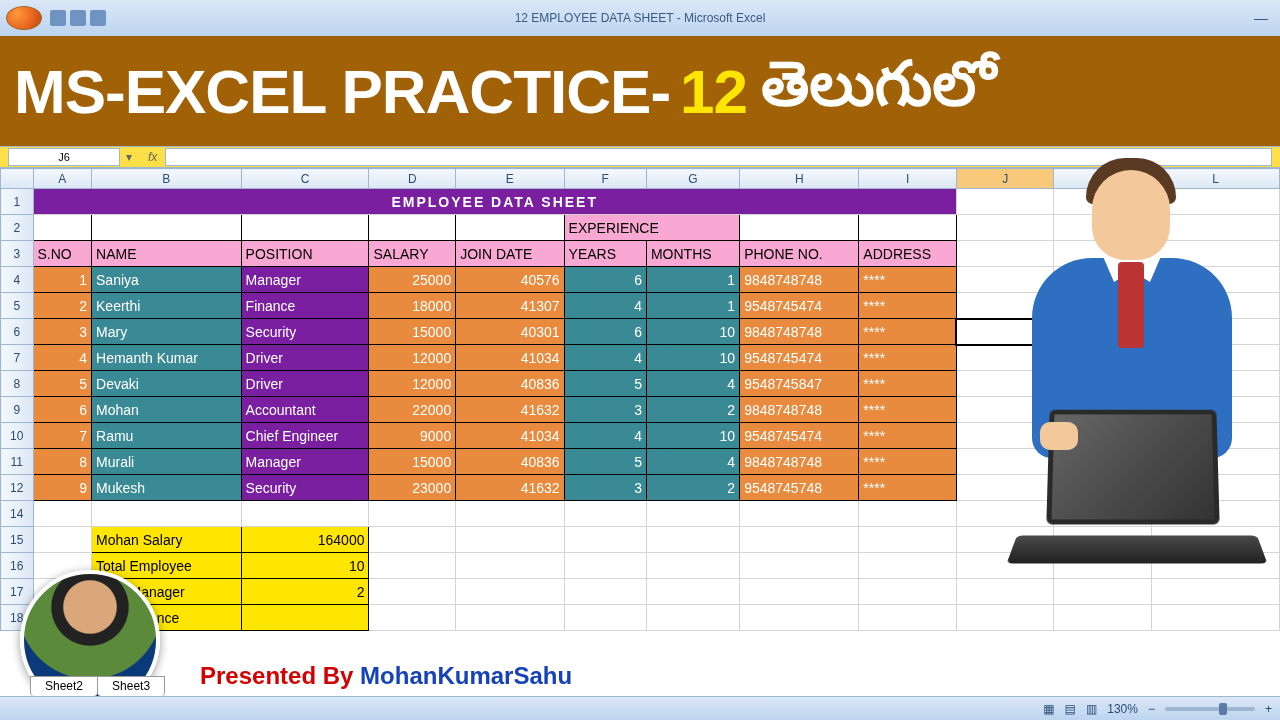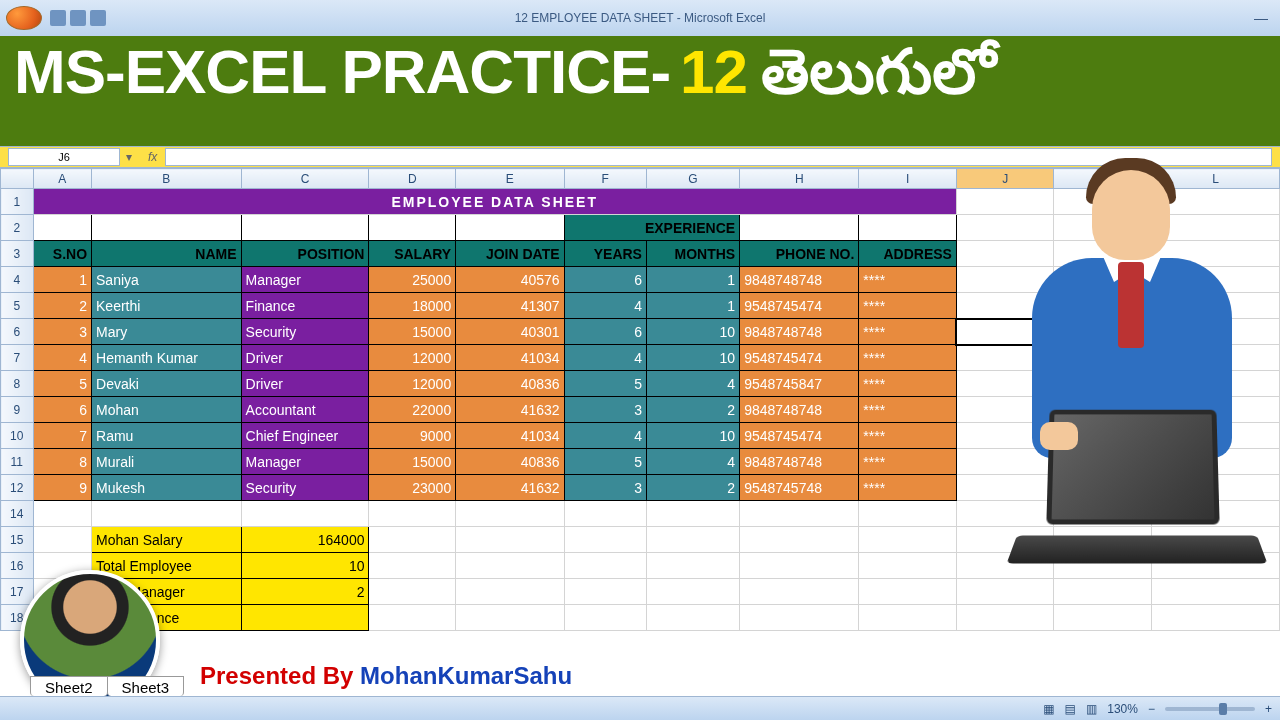--- a/index.html
+++ b/index.html
@@ -3,44 +3,44 @@
 <meta charset="utf-8">
 <style>
 *{box-sizing:border-box;margin:0;padding:0;font-family:"Segoe UI",Tahoma,sans-serif}
 body{width:1280px;height:720px;overflow:hidden;background:#fff;position:relative}
 .title-bar{height:36px;background:linear-gradient(#dbe8f7,#bcd4ef);display:flex;align-items:center;padding:16px 6px;font-size:12px;color:#3b5a82;position:relative}
 .office-btn{width:36px;height:24px;border-radius:50%;background:radial-gradient(circle at 30% 30%,#ff9a3c,#e5621e 60%,#b34510);margin-right:8px;border:1px solid #a56a2a}
 .qat{display:flex;gap:4px;margin-right:12px}
 .qat-icon{width:16px;height:16px;background:#6f94c1;border-radius:2px}
 .title-text{position:absolute;left:50%;transform:translateX(-50%);font-size:12px}
 .minimize-btn{margin-left:auto;font-size:14px;color:#3b5a82;padding:0 6px}
-.banner{height:110px;background:#4d7c0f;display:flex;align-items:flex-start;padding-left:14px;font-family:Arial,sans-serif}
+.banner{height:110px;background:#a16207;display:flex;align-items:center;padding-left:14px;font-family:Arial,sans-serif}
 .banner-text{font-size:62px;font-weight:900;color:#fff;letter-spacing:-1px}
 .banner-12{color:#ffe600;margin:0 14px 0 10px}
 .banner-telugu{font-size:62px;font-weight:900;color:#fff}
 .name-box-row{height:22px;background:#fde047;border-top:1px solid #9fb6d2;border-bottom:1px solid #9fb6d2;display:flex;align-items:center;font-size:12px}
 .name-box{width:112px;height:18px;background:#fff;border:1px solid #9fb6d2;margin-left:8px;text-align:center;font-size:11px;line-height:16px}
 .fx-label{margin-left:16px;font-style:italic;color:#666}
 .grid-area{position:relative;height:490px;background:#fff}
 table.grid{border-collapse:collapse;width:100%;table-layout:fixed}
 .col-hdr td{background:linear-gradient(#f4f8fd,#dce7f4);border:1px solid #9fb6d2;height:20px;text-align:center;font-size:12px;color:#2a4d78}
 .col-hdr td.sel{background:#f8c97a}
 .row-hdr{background:linear-gradient(90deg,#f4f8fd,#dce7f4);border:1px solid #9fb6d2;width:30px;text-align:center;font-size:12px;color:#2a4d78}
 td.cell{border:1px solid #d4d4d4;height:26px;font-size:14px;padding:0 4px;overflow:hidden;white-space:nowrap}
 .title-cell{background:#7a1fa0;color:#fff;font-size:30px;font-weight:900;text-align:center;font-family:Arial Black,Arial,sans-serif;letter-spacing:2px}
-.hdr-yellow{background:#0f766e;font-weight:700;text-align:right;font-size:14px;border:1px solid #000!important}
+.hdr-yellow{background:#f9a8d4;font-weight:400;text-align:left;font-size:14px;border:1px solid #000!important}
 .bd{border:1px solid #000!important}
 .c-orange{background:#e88b3e;color:#fff}
 .c-teal{background:#3a8a96;color:#fff}
 .c-purple{background:#7a1fa0;color:#fff}
 .r{text-align:right}
 .sel-cell{border:2px solid #000!important;background:#fff}
 .yellow{background:#ffe600;border:1px solid #000!important}
 .status-bar{position:absolute;bottom:0;left:0;right:0;height:24px;background:linear-gradient(#dbe8f7,#bcd4ef);border-top:1px solid #9fb6d2;display:flex;align-items:center;justify-content:flex-end;font-size:12px;color:#2a4d78;padding-right:8px;gap:10px}
-.sheet-tabs{position:absolute;bottom:24px;left:30px;height:20px;display:flex;font-size:15px}
+.sheet-tabs{position:absolute;bottom:24px;left:30px;height:20px;display:flex;font-size:12px}
 .sheet-tab{background:#fff;border:1px solid #999;border-bottom:none;padding:2px 14px;border-radius:0 0 4px 4px;margin-right:-1px}
 .presented{position:absolute;bottom:30px;left:200px;font-size:24px;font-weight:700;}
 .presented .red{color:#d20000}
 .presented .blue{color:#1542b8}
 .avatar{position:absolute;bottom:10px;left:20px;width:140px;height:140px;border-radius:50%;background:radial-gradient(circle at 50% 25%,#d9a77a 0 22%,#222 23% 32%,#5a8a3a 33% 60%,#0a3a7a 61% 100%);border:4px solid #fff;box-shadow:0 2px 10px rgba(0,0,0,.4)}
 .clip-figure{position:absolute;right:8px;top:150px;width:290px;height:430px}
 .clip-head{position:absolute;top:20px;left:110px;width:78px;height:90px;background:#f3c89b;border-radius:40px 40px 34px 34px}
 .clip-hair{position:absolute;top:8px;left:104px;width:90px;height:46px;background:#5a3a22;border-radius:46px 46px 8px 8px}
 .clip-body{position:absolute;top:108px;left:50px;width:200px;height:200px;background:#2e6fc1;border-radius:60px 60px 20px 20px}
 .clip-tie{position:absolute;top:112px;left:136px;width:26px;height:86px;background:#b33;border-radius:4px}

